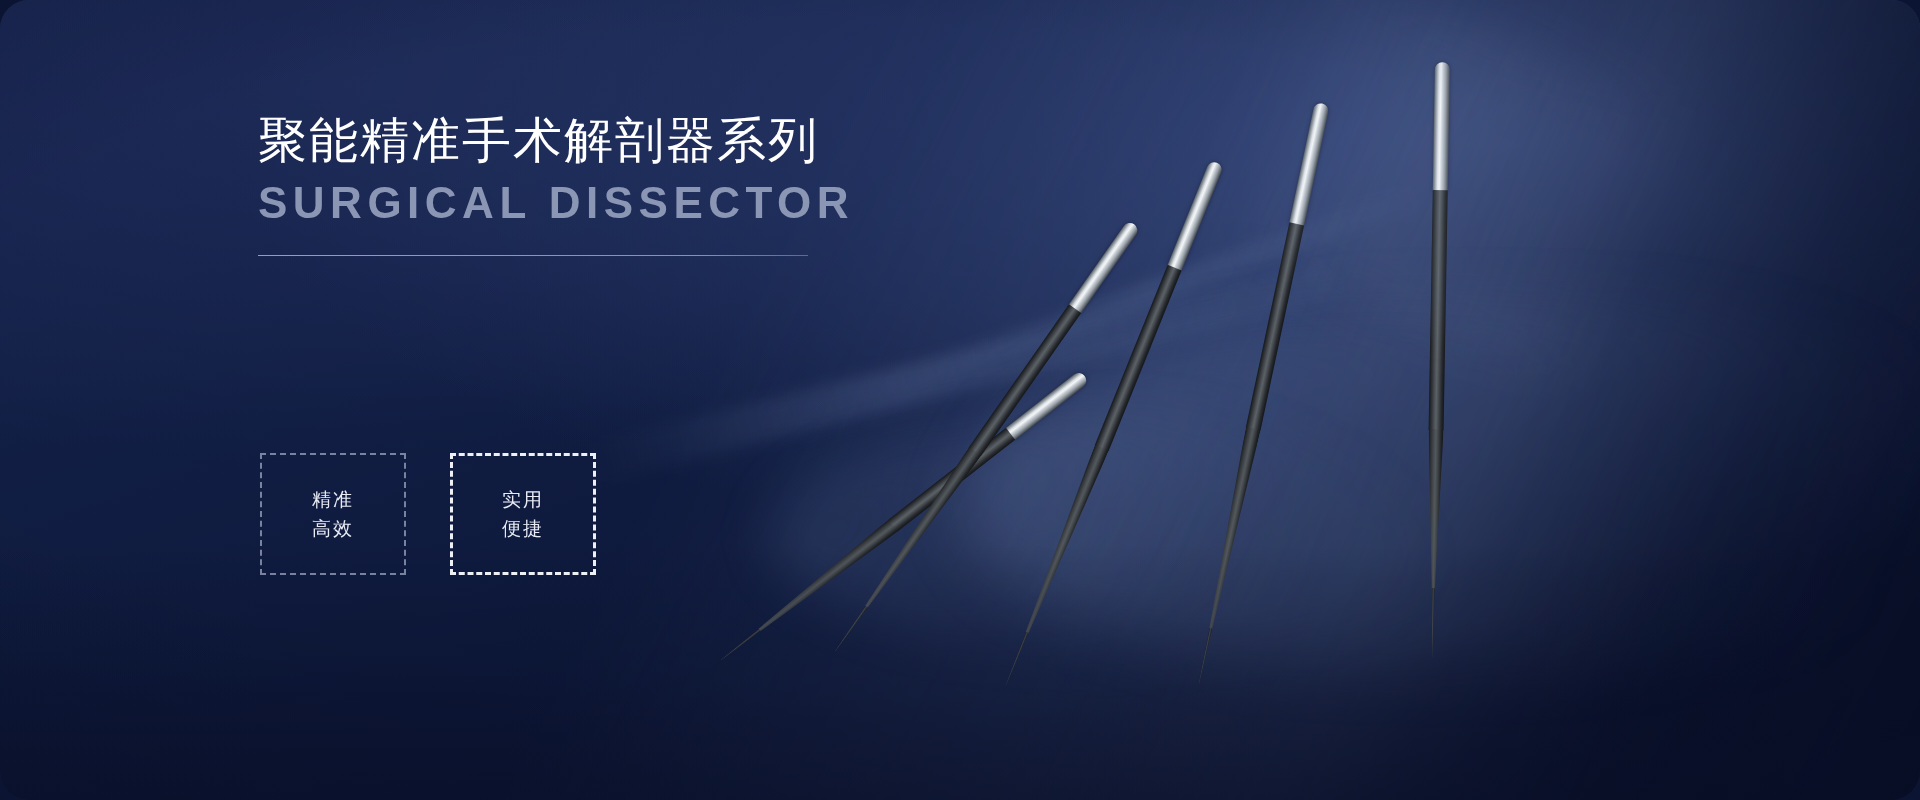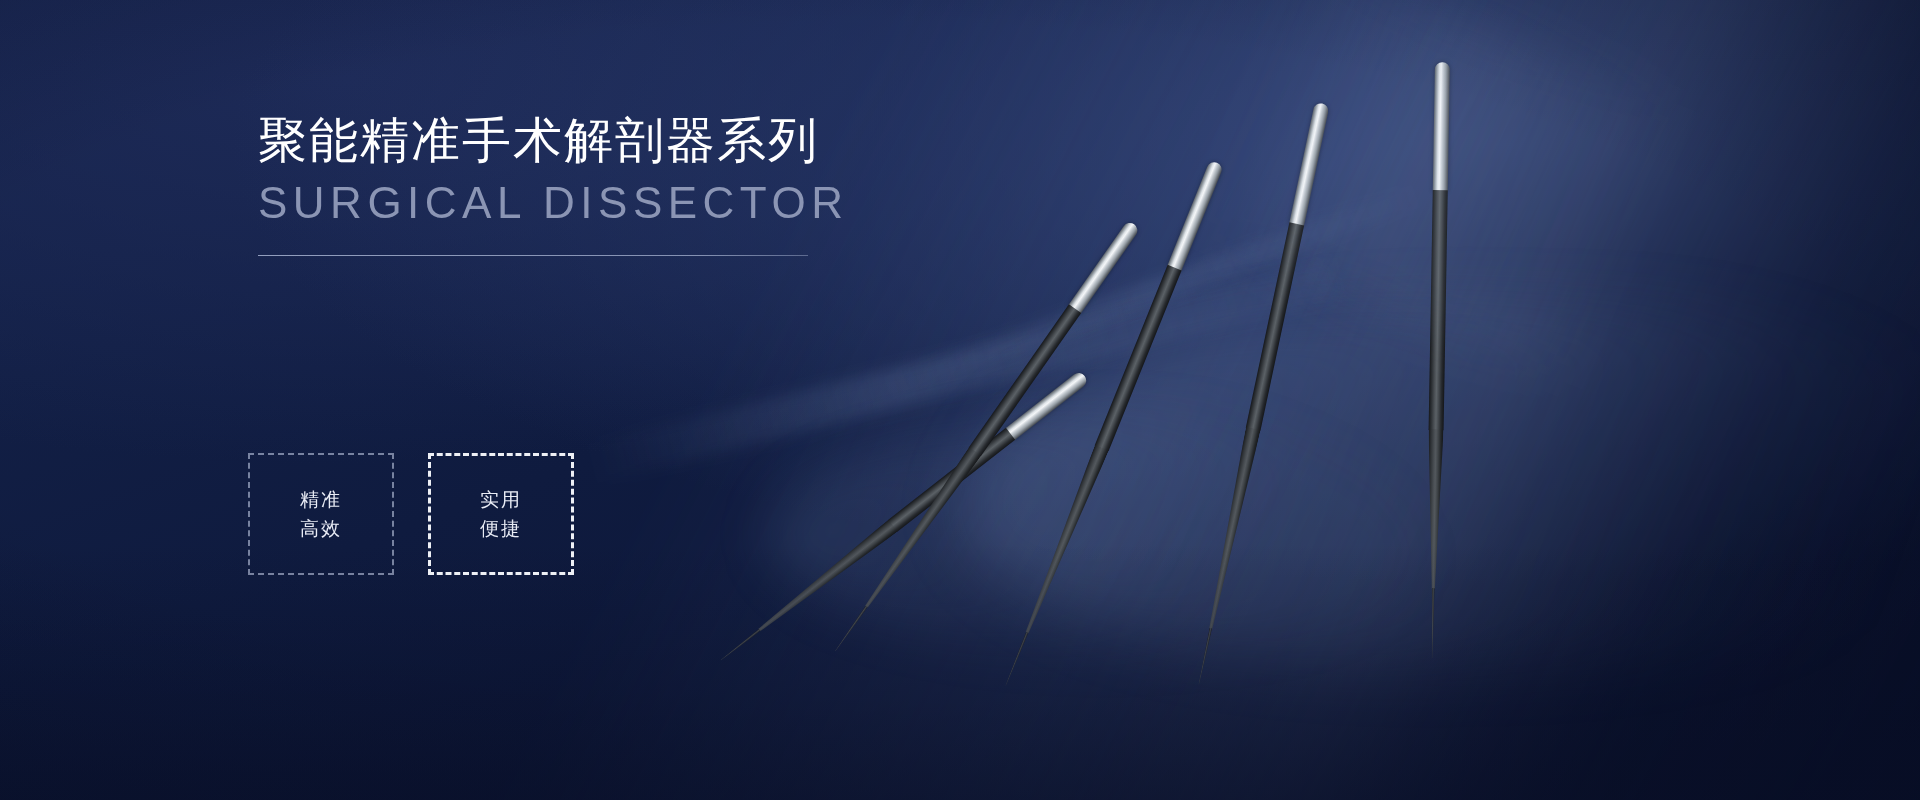--- a/index.html
+++ b/index.html
@@ -10,20 +10,21 @@
   body {
     font-family: "Liberation Sans", "DejaVu Sans", sans-serif;
   }
 
   #banner {
     position: relative;
     width: 1920px;
     height: 800px;
     overflow: hidden;
     background: #101c42;
+    border-radius: 29px;
   }
 
   
   .bg-base {
     position: absolute; inset: 0;
     background:
       radial-gradient(120% 100% at 78% 18%, #2b3c6e 0%, rgba(43,60,110,0) 55%),
       radial-gradient(90% 80% at 18% 10%, #1d2a57 0%, rgba(29,42,87,0) 60%),
       linear-gradient(160deg, #16244d 0%, #0f1b3f 45%, #0a1231 100%);
   }
@@ -107,45 +108,45 @@
     color: #ffffff;
     font-weight: 400;
     white-space: nowrap;
   }
   .title-en {
     margin-top: 8px;
     font-size: 44px;
     line-height: 1.15;
     letter-spacing: 5.5px;
     color: #8b95b4;
-    font-weight: 400;
+    font-weight: 700;
     white-space: nowrap;
   }
   .rule {
     margin-top: 27px;
     width: 550px;
     height: 1px;
     background: linear-gradient(90deg, rgba(168,180,210,0.85) 0%, rgba(168,180,210,0.75) 80%, rgba(168,180,210,0.45) 100%);
   }
   .subtitle-cn {
     margin-top: 37px;
     font-size: 19px;
     letter-spacing: 0.6px;
     color: #e2591a;
     font-weight: 700;
     white-space: nowrap;
   }
 
   
   .features {
     position: absolute;
-    left: 248px;
+    left: 260px;
     top: 453px;
     display: flex;
-    gap: 34px;
+    gap: 44px;
   }
   .feature {
     width: 146px;
     height: 122px;
     box-sizing: border-box;
     display: flex;
     flex-direction: column;
     align-items: center;
     justify-content: center;
     gap: 10px;

